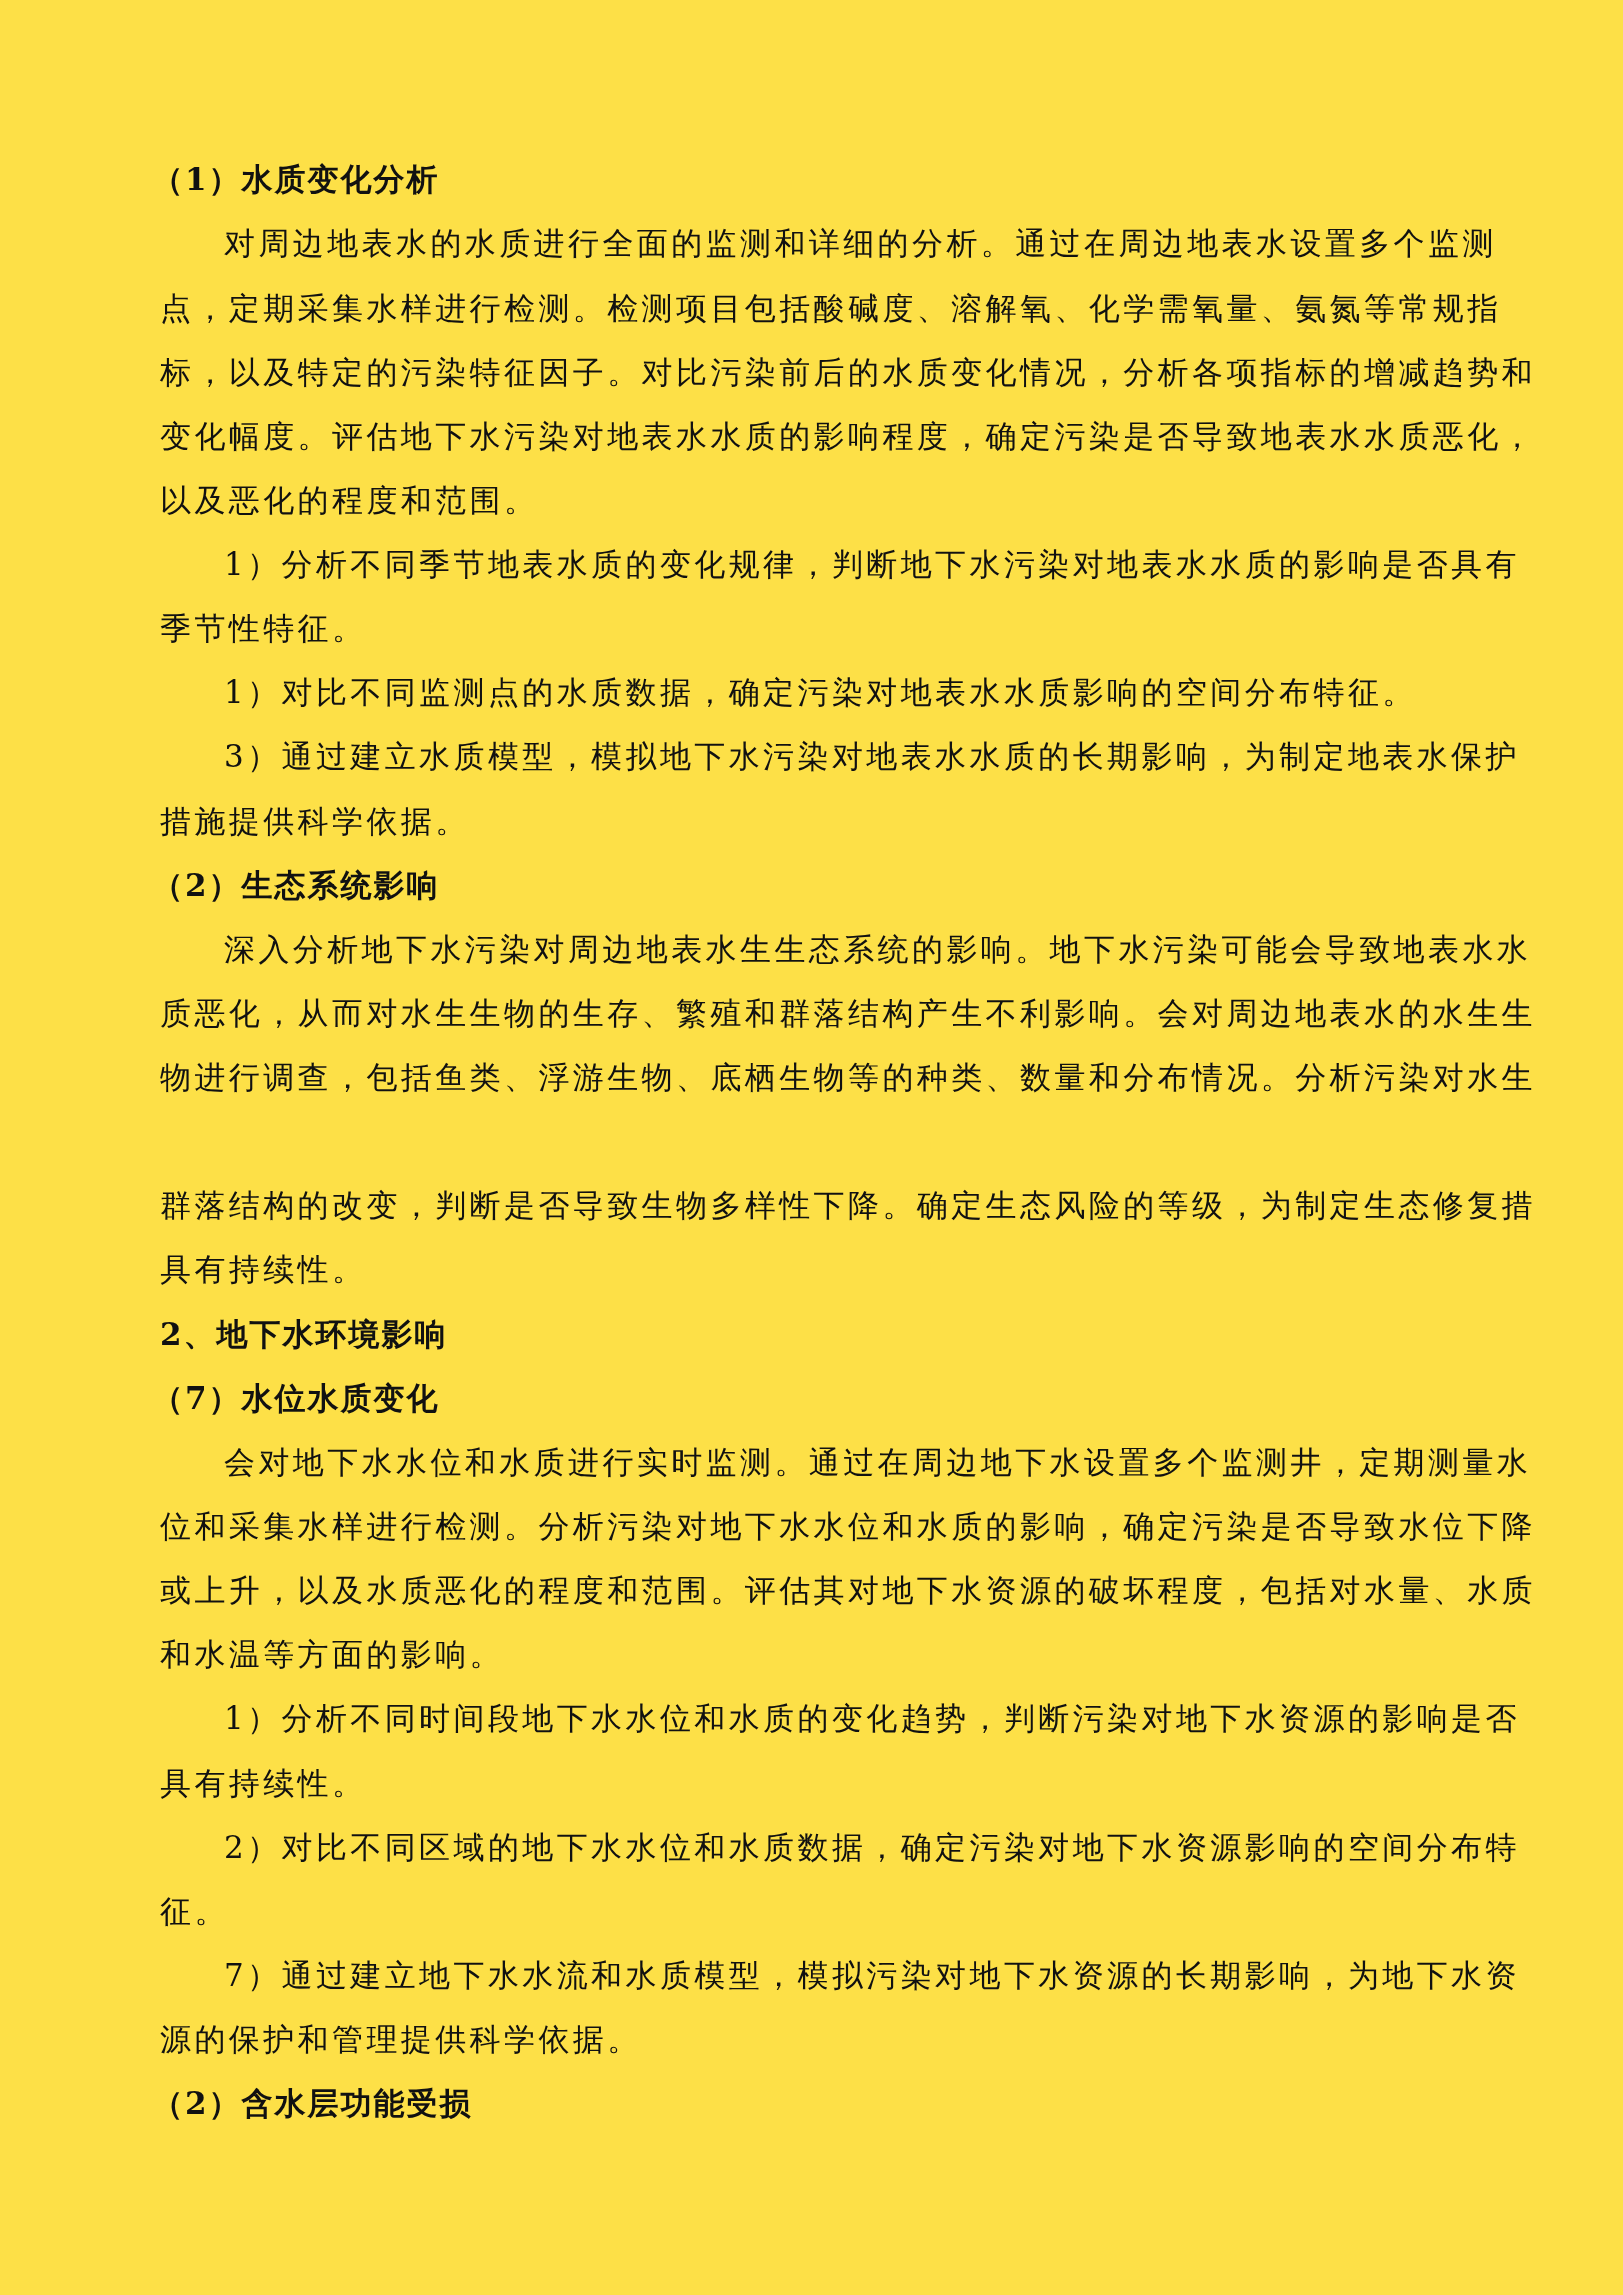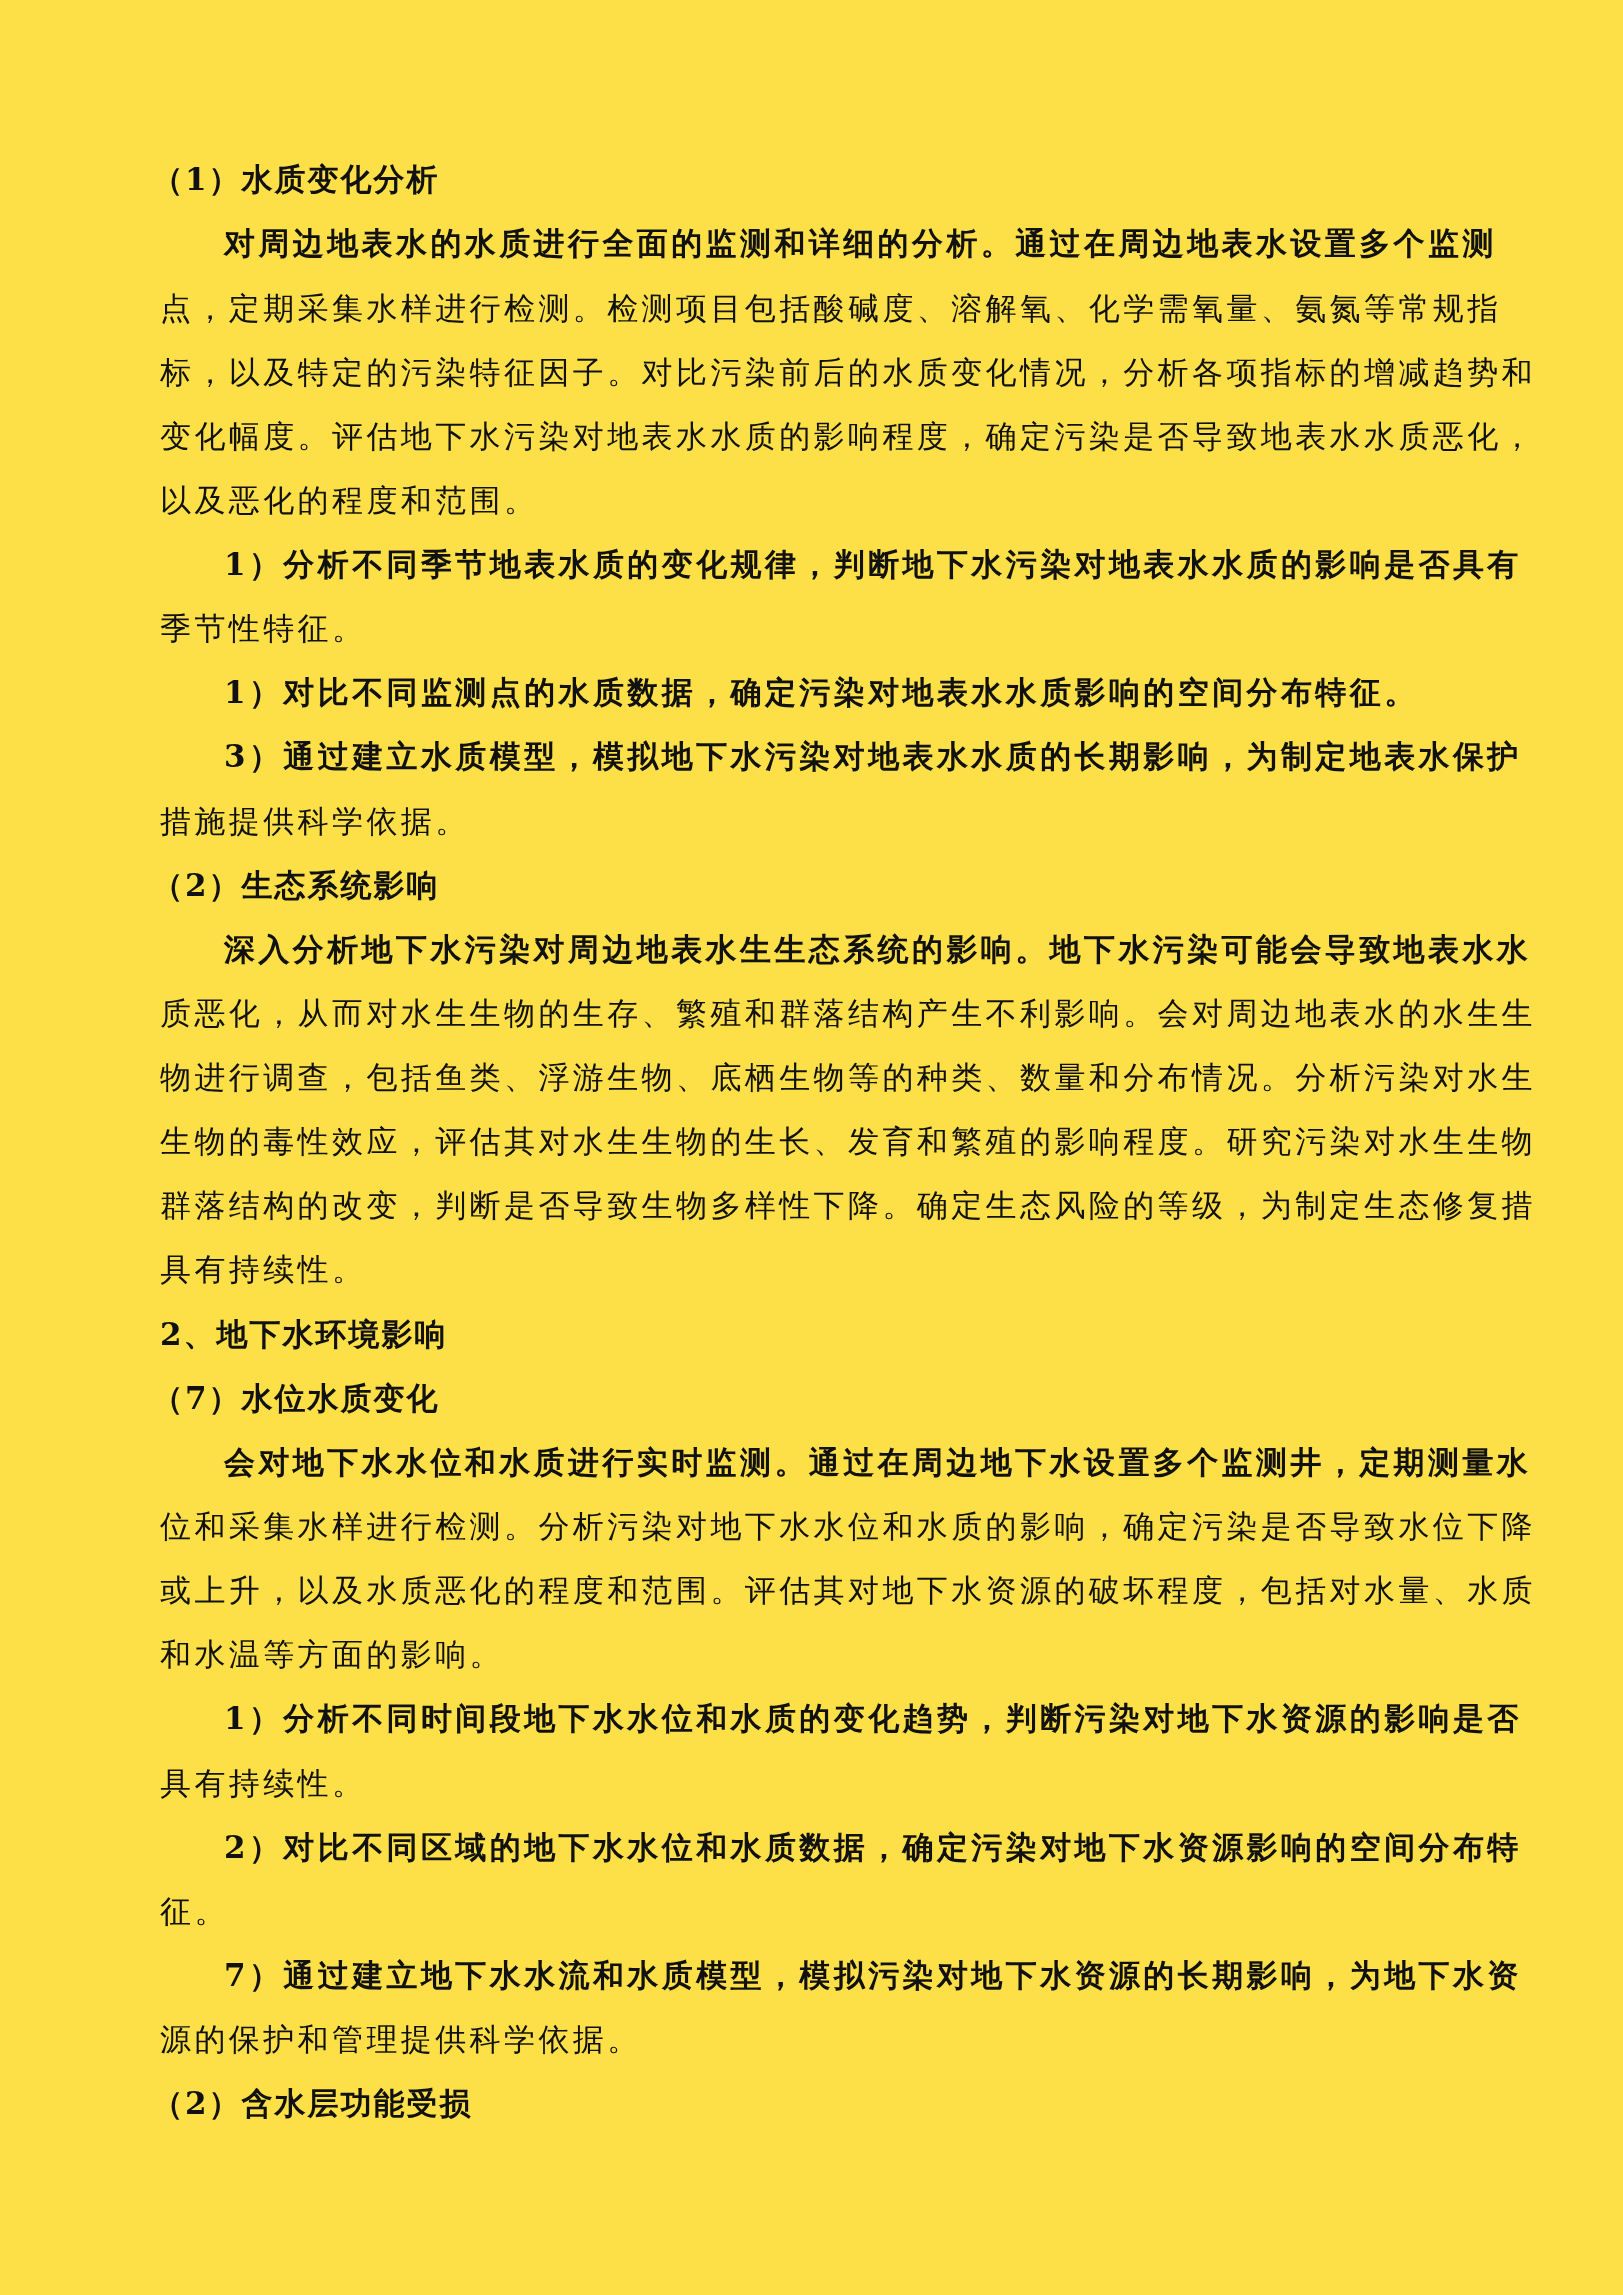--- a/index.html
+++ b/index.html
@@ -10,21 +10,21 @@
     left: 160px;
     width: 1309px;
     height: 39px;
     line-height: 39px;
     font-family: "DejaVu Serif", "Liberation Serif", serif;
     font-size: 31px;
     color: #111111;
     white-space: nowrap;
     letter-spacing: 3.4px;
   }
-  .line.indent { left: 224px; font-weight: bold; }
+  .line.indent { left: 224px; }
   .line.heading { font-weight: bold; letter-spacing: 2px; }
   .line.heading.paren { left: 152px; }
 </style>
 </head>
 <body>
 
 <div class="page">
   <div class="line heading paren" style="top:160px">（1）水质变化分析</div>
   <div class="line indent" style="top:224px">对周边地表水的水质进行全面的监测和详细的分析。通过在周边地表水设置多个监测</div>
   <div class="line" style="top:289px">点，定期采集水样进行检测。检测项目包括酸碱度、溶解氧、化学需氧量、氨氮等常规指</div>
@@ -33,21 +33,20 @@
   <div class="line" style="top:481px">以及恶化的程度和范围。</div>
   <div class="line indent" style="top:545px">1）分析不同季节地表水质的变化规律，判断地下水污染对地表水水质的影响是否具有</div>
   <div class="line" style="top:609px">季节性特征。</div>
   <div class="line indent" style="top:673px">1）对比不同监测点的水质数据，确定污染对地表水水质影响的空间分布特征。</div>
   <div class="line indent" style="top:737px">3）通过建立水质模型，模拟地下水污染对地表水水质的长期影响，为制定地表水保护</div>
   <div class="line" style="top:802px">措施提供科学依据。</div>
   <div class="line heading paren" style="top:866px">（2）生态系统影响</div>
   <div class="line indent" style="top:930px">深入分析地下水污染对周边地表水生生态系统的影响。地下水污染可能会导致地表水水</div>
   <div class="line" style="top:994px">质恶化，从而对水生生物的生存、繁殖和群落结构产生不利影响。会对周边地表水的水生生</div>
   <div class="line" style="top:1058px">物进行调查，包括鱼类、浮游生物、底栖生物等的种类、数量和分布情况。分析污染对水生</div>
-  <div class="line" style="top:1122px">生物的毒性效应，评估其对水生生物的生长、发育和繁殖的影响程度。研究污染对水生生物</div>
   <div class="line" style="top:1186px">群落结构的改变，判断是否导致生物多样性下降。确定生态风险的等级，为制定生态修复措</div>
   <div class="line" style="top:1250px">具有持续性。</div>
   <div class="line heading" style="top:1315px">2、地下水环境影响</div>
   <div class="line heading paren" style="top:1379px">（7）水位水质变化</div>
   <div class="line indent" style="top:1443px">会对地下水水位和水质进行实时监测。通过在周边地下水设置多个监测井，定期测量水</div>
   <div class="line" style="top:1507px">位和采集水样进行检测。分析污染对地下水水位和水质的影响，确定污染是否导致水位下降</div>
   <div class="line" style="top:1571px">或上升，以及水质恶化的程度和范围。评估其对地下水资源的破坏程度，包括对水量、水质</div>
   <div class="line" style="top:1635px">和水温等方面的影响。</div>
   <div class="line indent" style="top:1699px">1）分析不同时间段地下水水位和水质的变化趋势，判断污染对地下水资源的影响是否</div>
   <div class="line" style="top:1764px">具有持续性。</div>

